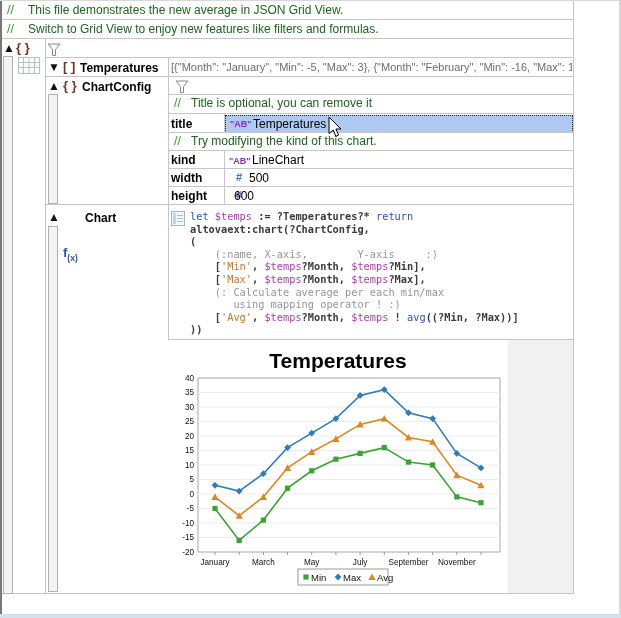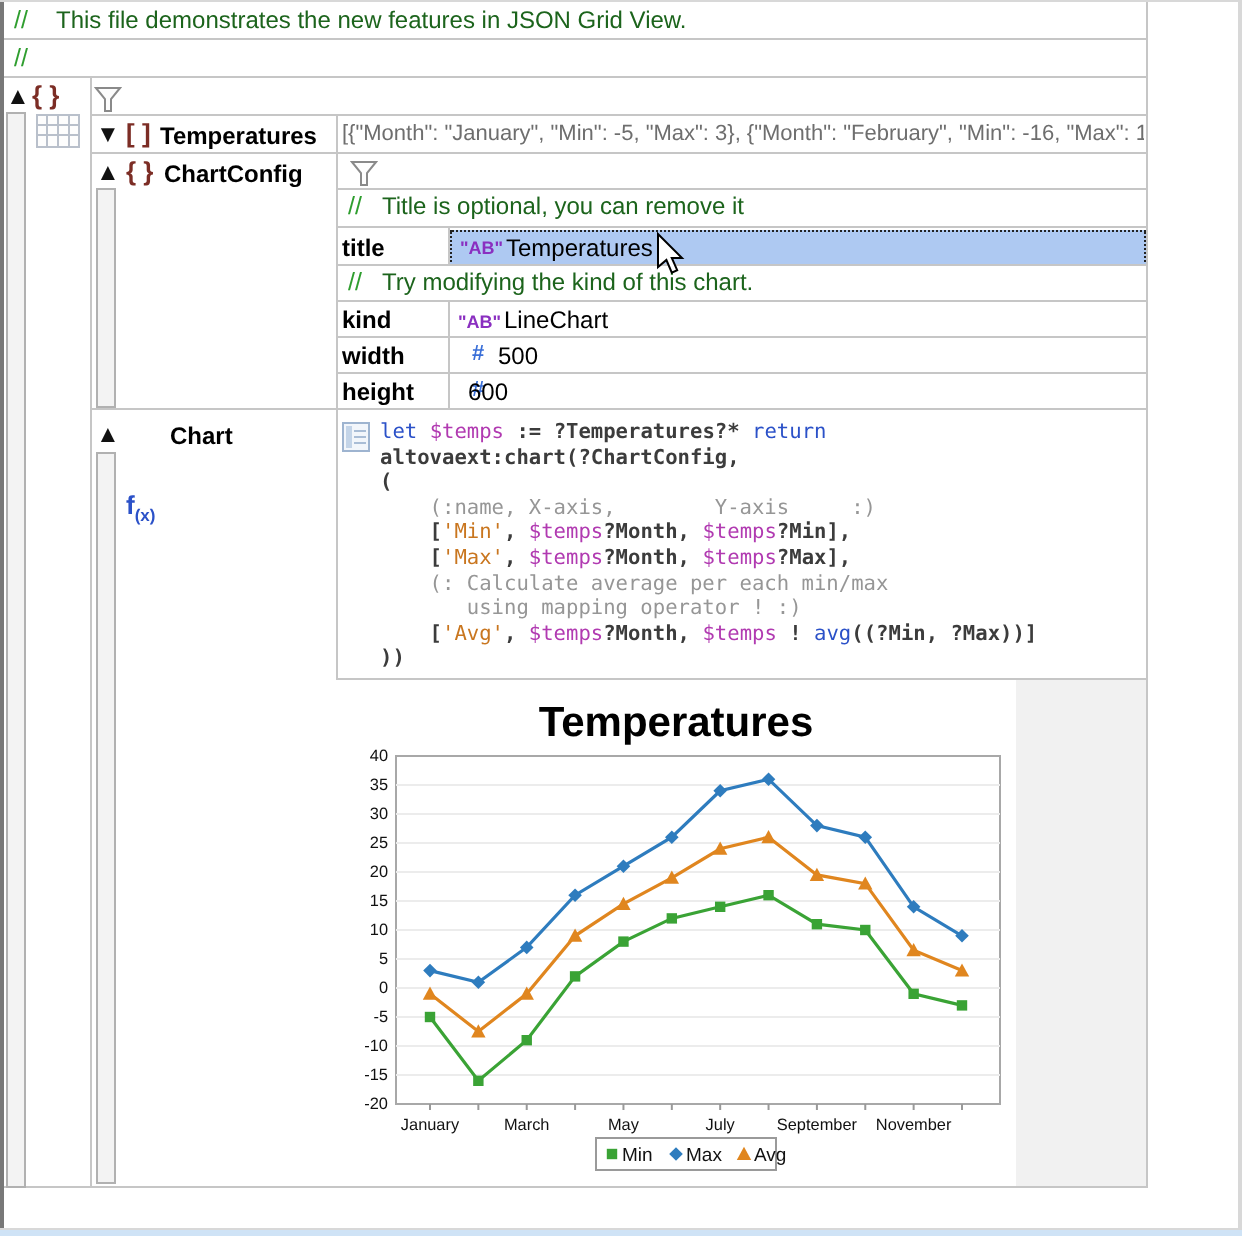--- a/index.html
+++ b/index.html
@@ -36,25 +36,26 @@
   <div class="abs" style="left:0;top:0;width:621px;height:1px;background:#d8d8d8;"></div>
   <div class="abs" style="left:619px;top:0;width:2px;height:614px;background:#d8d8d8;"></div>
   <div class="abs" style="left:0;top:614px;width:621px;height:1px;background:#d8d8d8;"></div>
   <div class="abs" style="left:0;top:615px;width:621px;height:3px;background:#cfe3f6;"></div>
 
   <div class="ln" style="left:573px;top:1px;width:1px;height:593px;"></div>
   <div class="ln" style="left:2px;top:593px;width:572px;height:1px;"></div>
 
   <div class="abs" style="left:2px;top:1px;width:571px;height:18px;">
     <span class="t comment-sl" style="left:5px;top:2px;">//</span>
-    <span class="t comment-tx" style="left:26px;top:2px;">This file demonstrates the new features in JSON Grid View.</span>
+    <span class="t comment-tx" style="left:26px;top:2px;">This file demonstrates the new average in JSON Grid View.</span>
   </div>
   <div class="ln" style="left:2px;top:19px;width:571px;height:1px;"></div>
   <div class="abs" style="left:2px;top:20px;width:571px;height:18px;">
     <span class="t comment-sl" style="left:5px;top:2px;">//</span>
+    <span class="t comment-tx" style="left:26px;top:2px;">Switch to Grid View to enjoy new features like filters and formulas.</span>
   </div>
   <div class="ln" style="left:2px;top:38px;width:571px;height:1px;"></div>
 
   <span class="exp" style="left:3px;top:42px;">▲</span>
   <div class="bar" style="left:3px;top:56px;height:536px;"></div>
   <span class="t brace" style="left:16px;top:40px;">{ }</span>
   <svg class="abs" style="left:18px;top:57px;" width="22" height="17">
     <rect x="0.5" y="0.5" width="21" height="16" fill="#fdfdfd" stroke="#b9c0cb"></rect>
     <line x1="0" y1="5.5" x2="22" y2="5.5" stroke="#b9c0cb"></line>
     <line x1="0" y1="10.5" x2="22" y2="10.5" stroke="#b9c0cb"></line>

